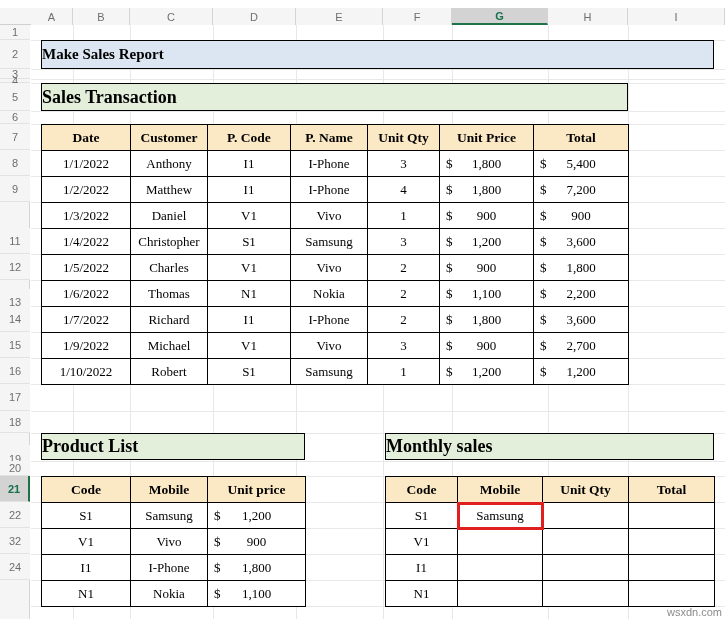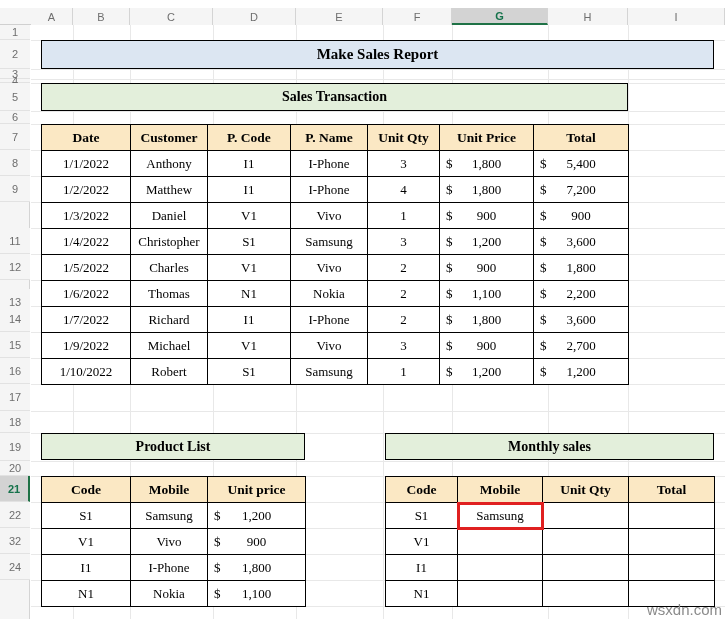--- a/index.html
+++ b/index.html
@@ -68,27 +68,27 @@
     width: 694px; height: 594px;
     overflow: hidden;
   }
   .vline { position: absolute; top: 0; bottom: 0; width: 1px; background: #e8e8e8; }
   .hline { position: absolute; left: 0; right: 0; height: 1px; background: #e8e8e8; }
 
   
   .banner {
     position: absolute;
     border: 1px solid #000;
-    display: flex; align-items: center; justify-content: center;
+    display: flex; align-items: center; 
     font-family: "Liberation Serif", serif;
     font-weight: bold;
     color: #000;
   }
   .banner-main { background: #dce6f2; font-size: 15px; }
-  .banner-sec  { background: #e3efdb; font-size: 14px; }
+  .banner-sec  { background: #e3efdb; font-size: 18px; }
 
   
   table.xl {
     position: absolute;
     border-collapse: collapse;
     font-family: "Liberation Serif", serif;
     background: #ffffff;
     table-layout: fixed;
   }
   table.xl th, table.xl td {
@@ -123,21 +123,21 @@
     border: 3px solid #e02020;
     pointer-events: none;
     background: transparent;
   }
 
   
   #watermark {
     position: absolute;
     right: 3px; bottom: 1px;
     font-family: "Liberation Sans", sans-serif;
-    font-size: 15px;
+    font-size: 11px;
     color: #8b8b8b;
     letter-spacing: 0px;
   }
 </style>
 </head>
 <body>
 
 <div id="sheet">
 
   <div id="grid-area">
@@ -204,21 +204,21 @@
       <div class="row-cell" style="top: 151px; height: 26px;">9</div>
       <div class="row-cell" style="top: 177px; height: 26px; margin-top: 35px;">10</div>
       <div class="row-cell" style="top: 203px; height: 26px;">11</div>
       <div class="row-cell" style="top: 229px; height: 26px;">12</div>
       <div class="row-cell" style="top: 264px; height: 26px;">13</div>
       <div class="row-cell" style="top: 281px; height: 26px;">14</div>
       <div class="row-cell" style="top: 307px; height: 26px;">15</div>
       <div class="row-cell" style="top: 333px; height: 26px;">16</div>
       <div class="row-cell" style="top: 359px; height: 27px;">17</div>
       <div class="row-cell" style="top: 386px; height: 22px;">18</div>
-      <div class="row-cell" style="top: 408px; height: 28px;">19</div>
+      <div class="row-cell" style="top: 420px; height: 28px;">19</div>
       <div class="row-cell" style="top: 436px; height: 15px;">20</div>
       <div class="row-cell active" style="top: 451px; height: 26px;">21</div>
       <div class="row-cell" style="top: 477px; height: 26px;">22</div>
       <div class="row-cell" style="top: 503px; height: 26px;">32</div>
       <div class="row-cell" style="top: 529px; height: 26px;">24</div>
     </div>
 
   <div class="banner banner-main" style="left:41px; top:40px; width:673px; height:29px;">
     <span>Make Sales Report</span>
   </div>

